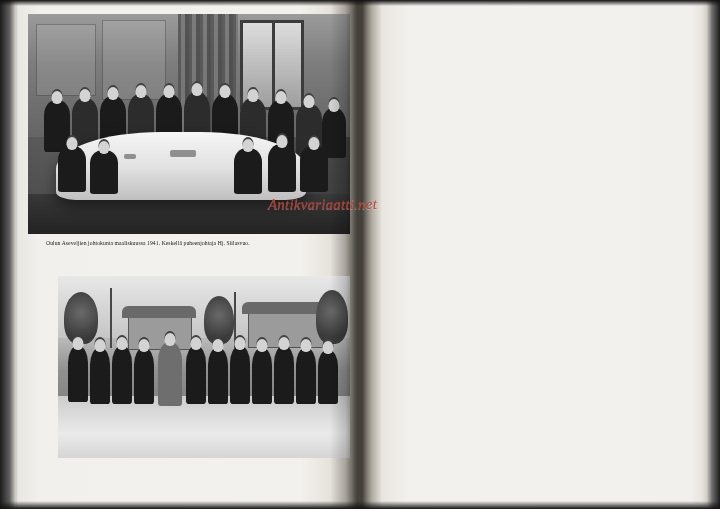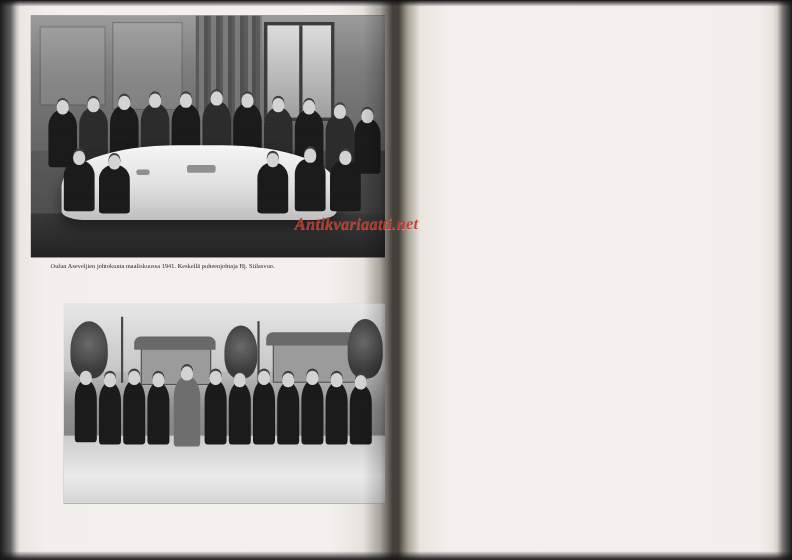--- a/index.html
+++ b/index.html
@@ -160,21 +160,20 @@
     left: 268px;
     top: 196px;
     font-family: "Liberation Serif", serif;
     font-size: 15px;
     font-style: italic;
     color: #c0392b;
     opacity: .92;
     letter-spacing: .2px;
     text-shadow: 0 1px 0 rgba(255,255,255,.35);
     white-space: nowrap;
-    font-weight: bold;
   }
 
   
   #gutter {
     position: absolute;
     left: 330px; top: 0; width: 52px; height: 100%;
     background: linear-gradient(to right,
       rgba(0,0,0,0) 0%, rgba(0,0,0,0.18) 30%,
       rgba(0,0,0,0.55) 52%, rgba(0,0,0,0.18) 74%, rgba(0,0,0,0) 100%);
     pointer-events: none;

